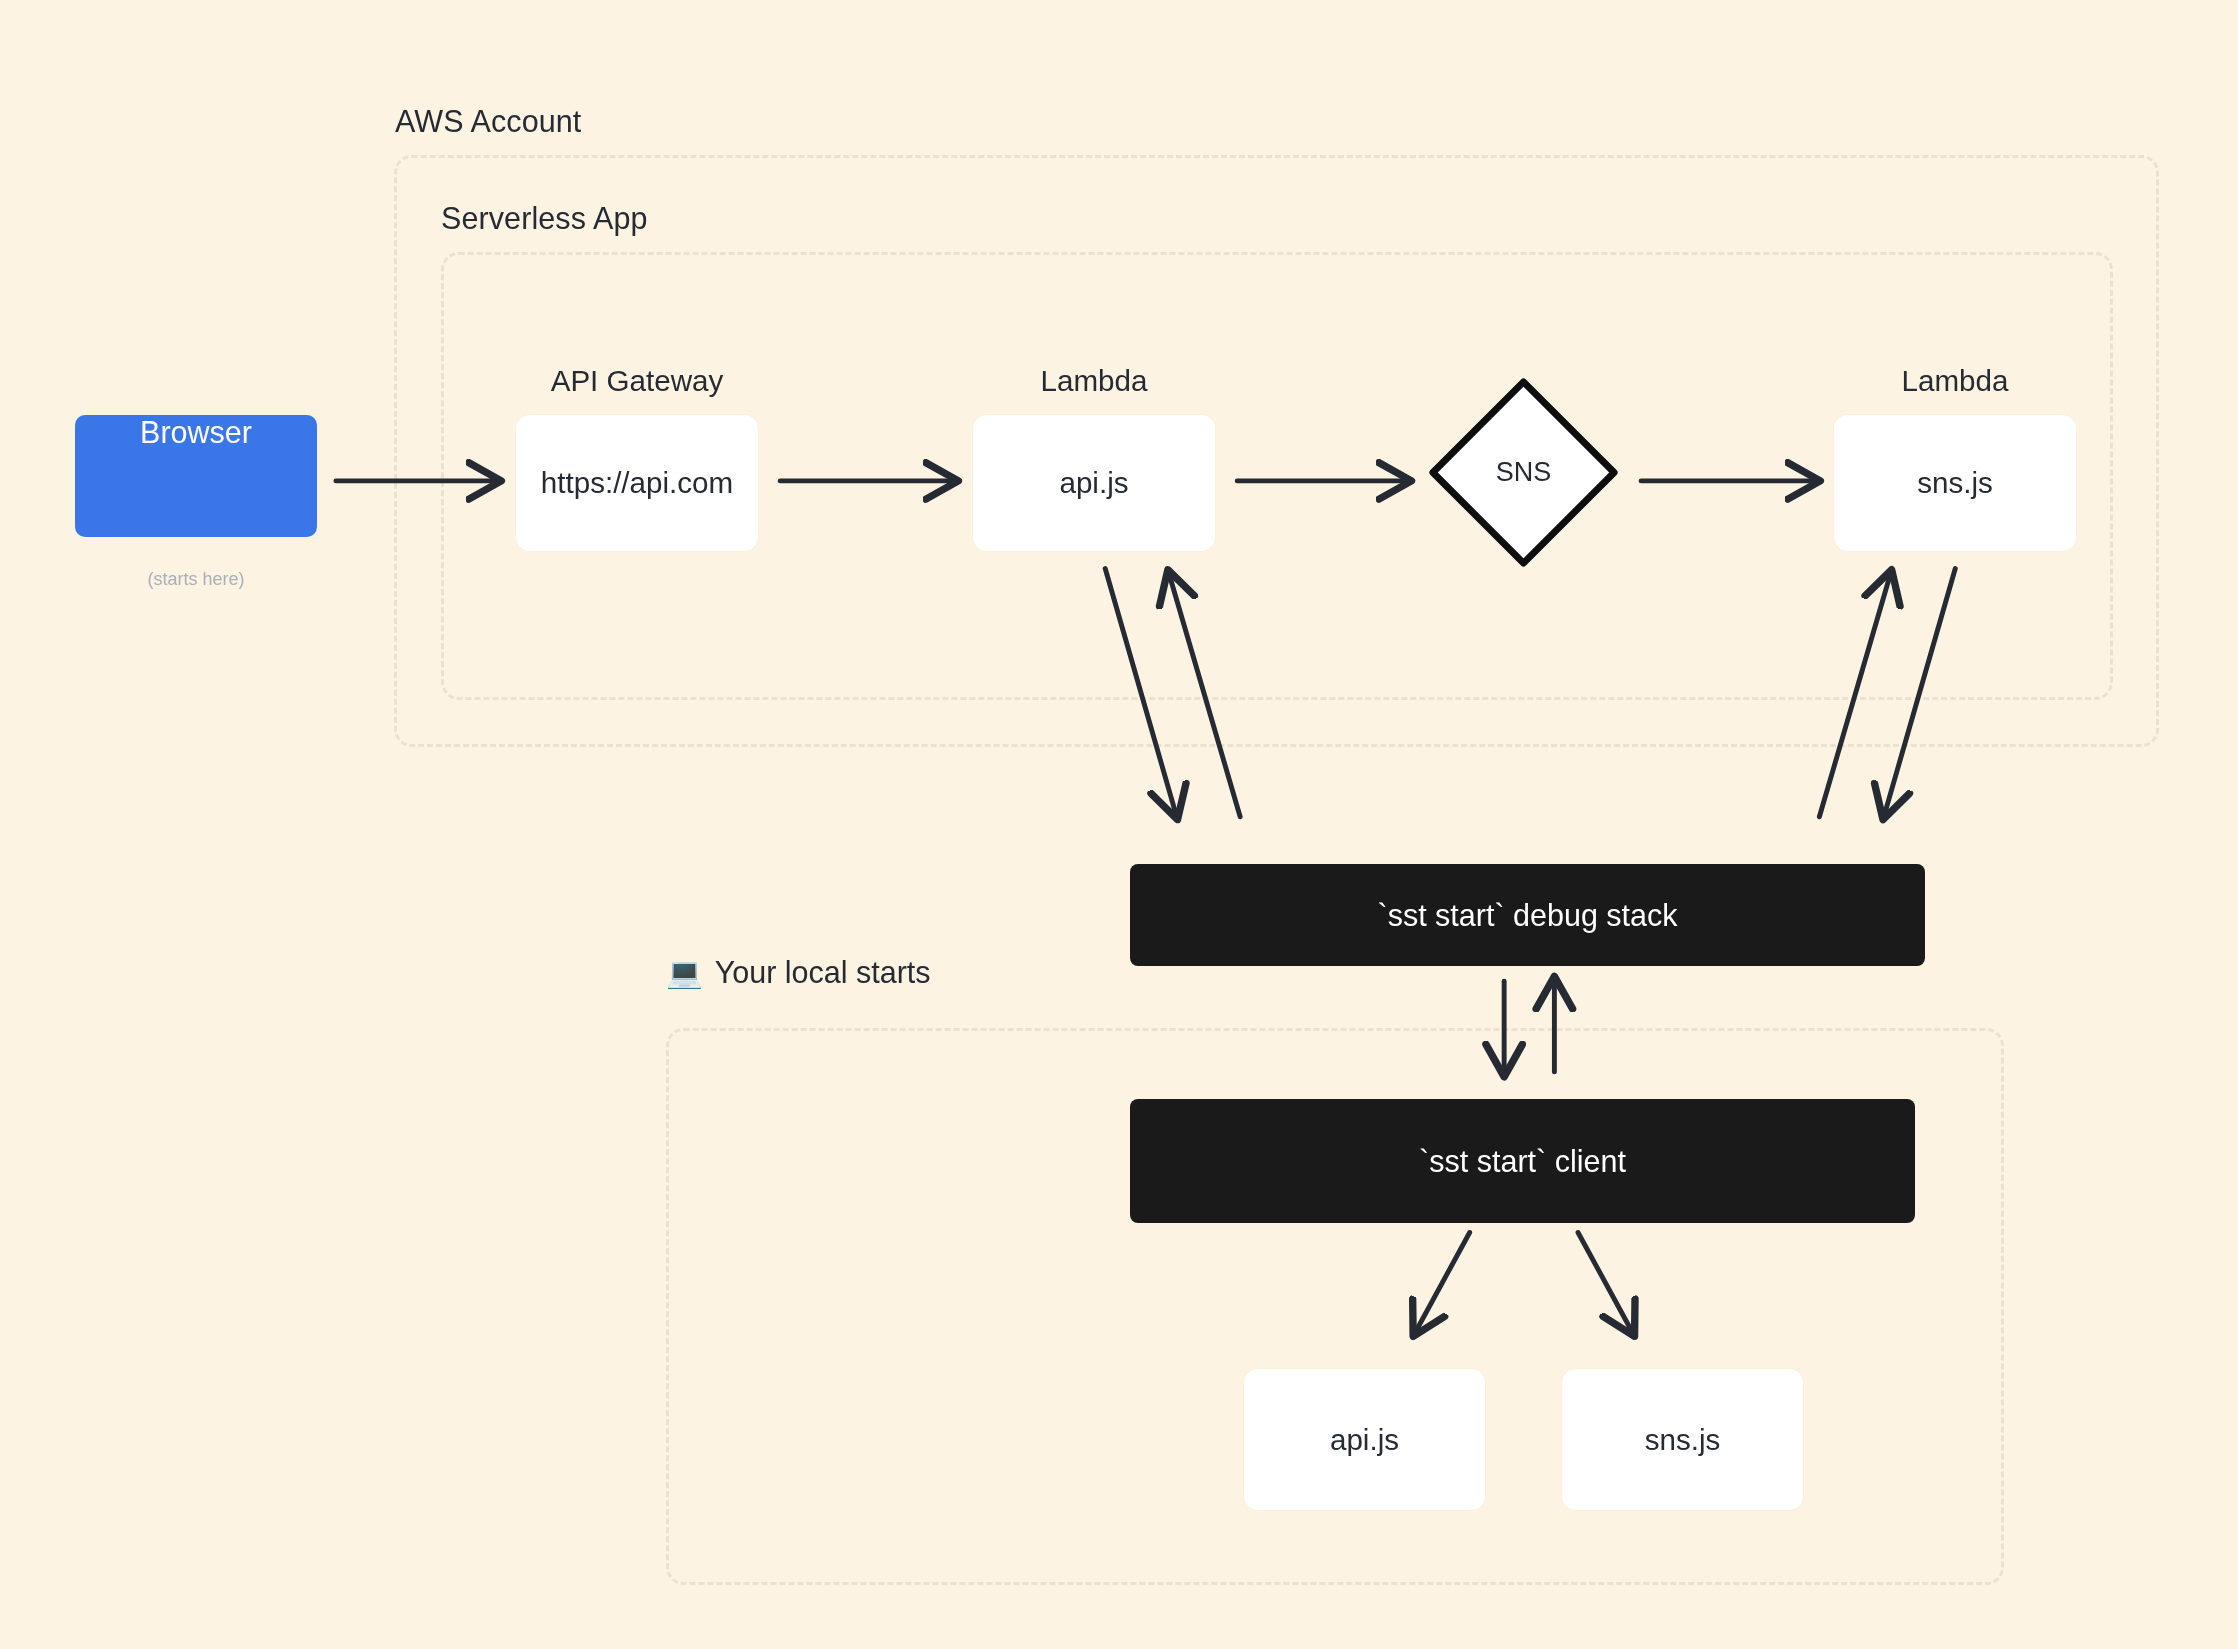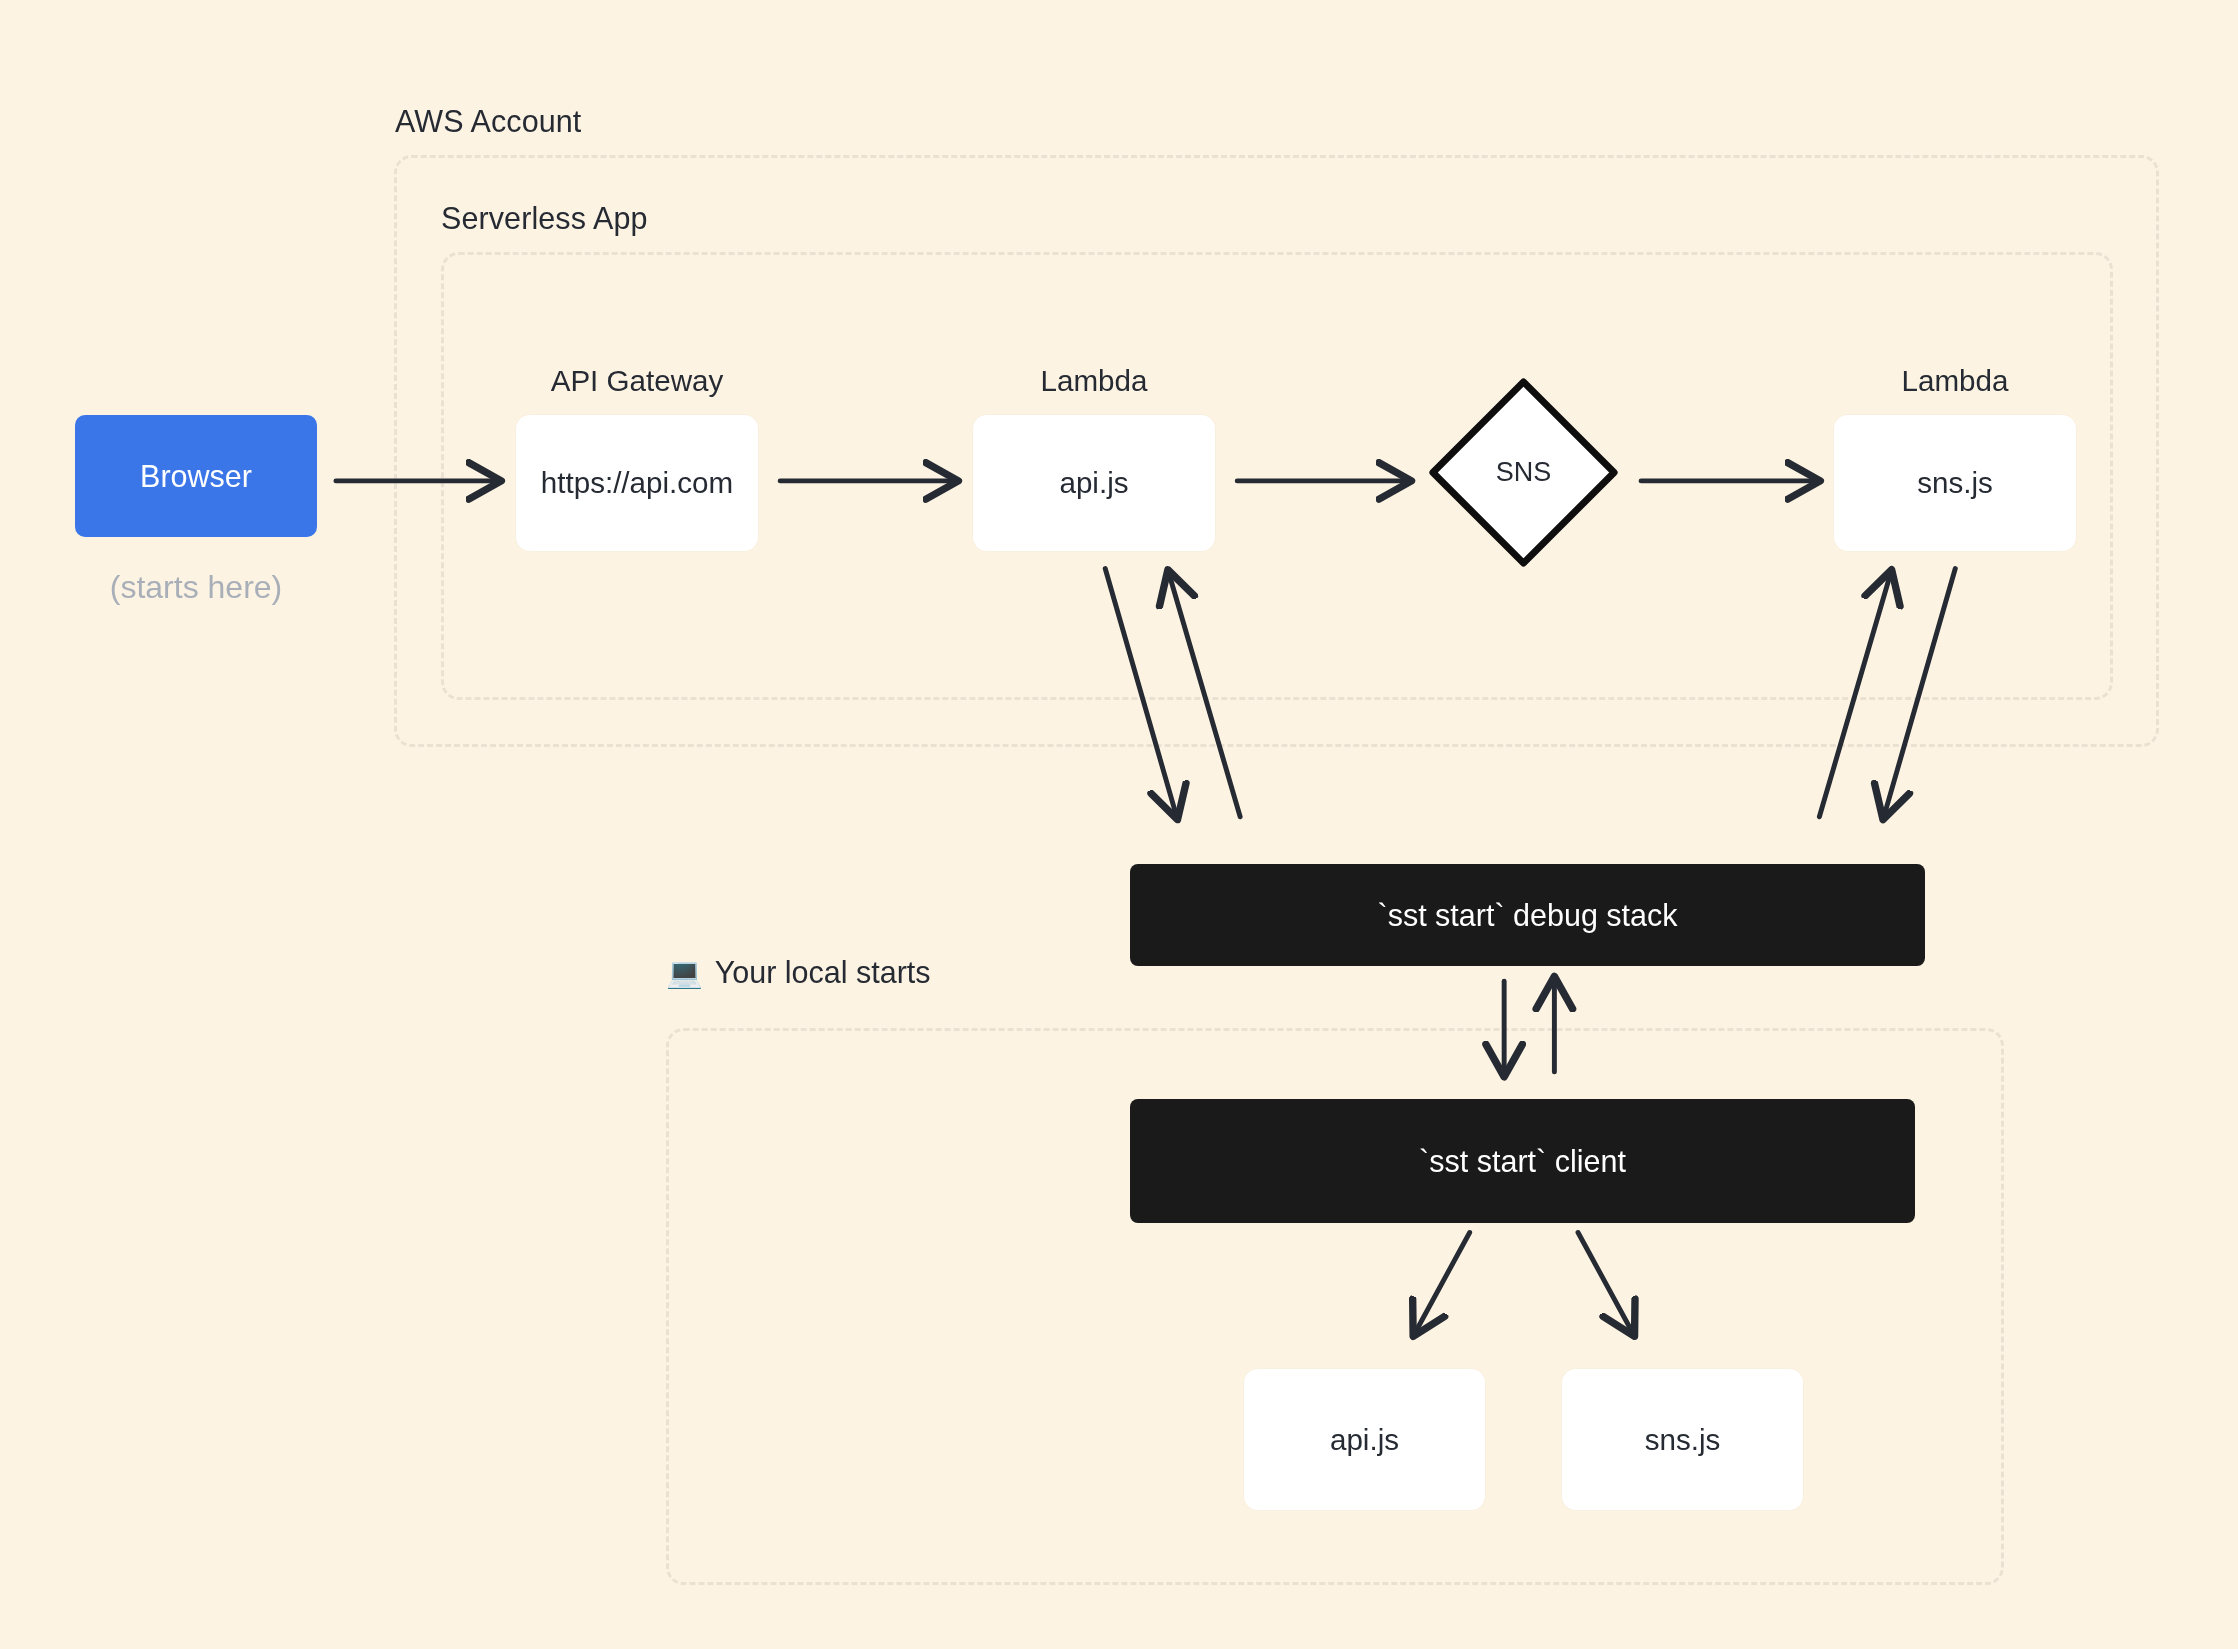--- a/index.html
+++ b/index.html
@@ -47,39 +47,38 @@
     font-size: 29.6px;
     color: #262B33;
     box-shadow: 0 0 0 1px rgba(0,0,0,0.015);
   }
   .blue-box {
     position: absolute;
     background: #3B76E8;
     border-radius: 9.9px;
     box-sizing: border-box;
     display: flex;
-    align-items: center;
     justify-content: center;
     font-size: 30.5px;
     color: #FFFFFF;
   }
   .black-bar {
     position: absolute;
     background: #1B1A1A;
     border-radius: 7.9px;
     box-sizing: border-box;
     display: flex;
     align-items: center;
     justify-content: center;
     font-size: 30.5px;
     color: #FFFFFF;
   }
   .caption {
     position: absolute;
-    font-size: 32px;
+    font-size: 18px;
     color: #A9AFB8;
     white-space: nowrap;
     text-align: center;
   }
   .diamond-wrap {
     position: absolute;
   }
   .diamond-text {
     position: absolute;
     left: 0;

